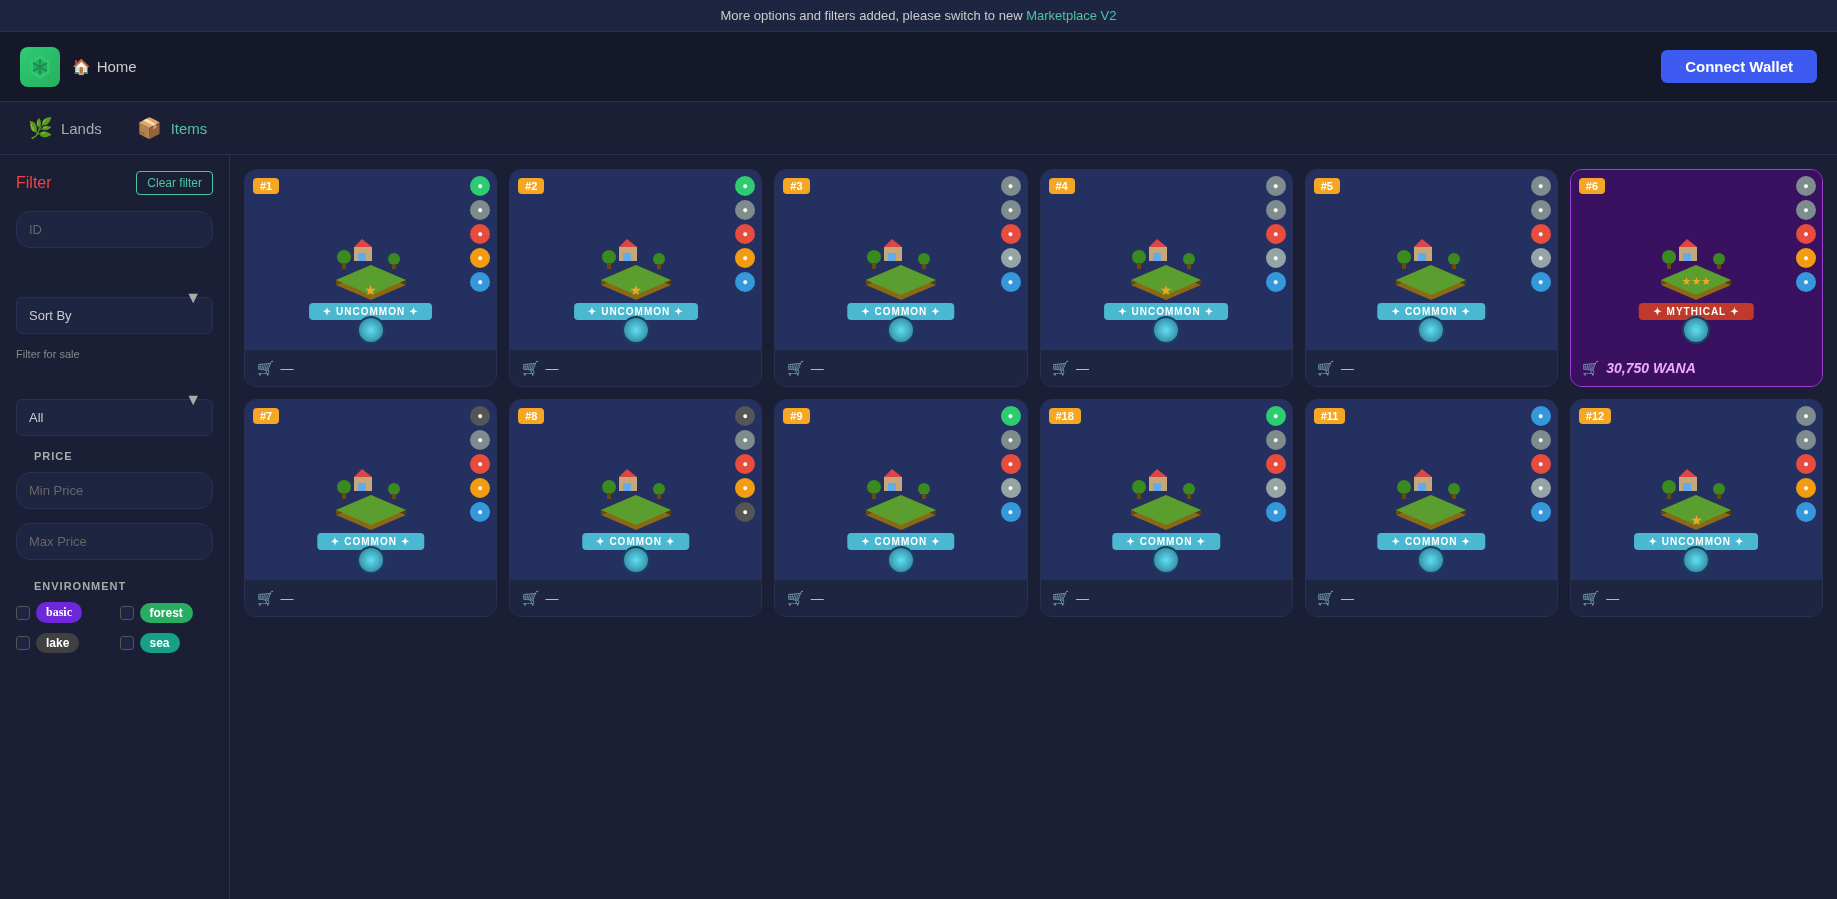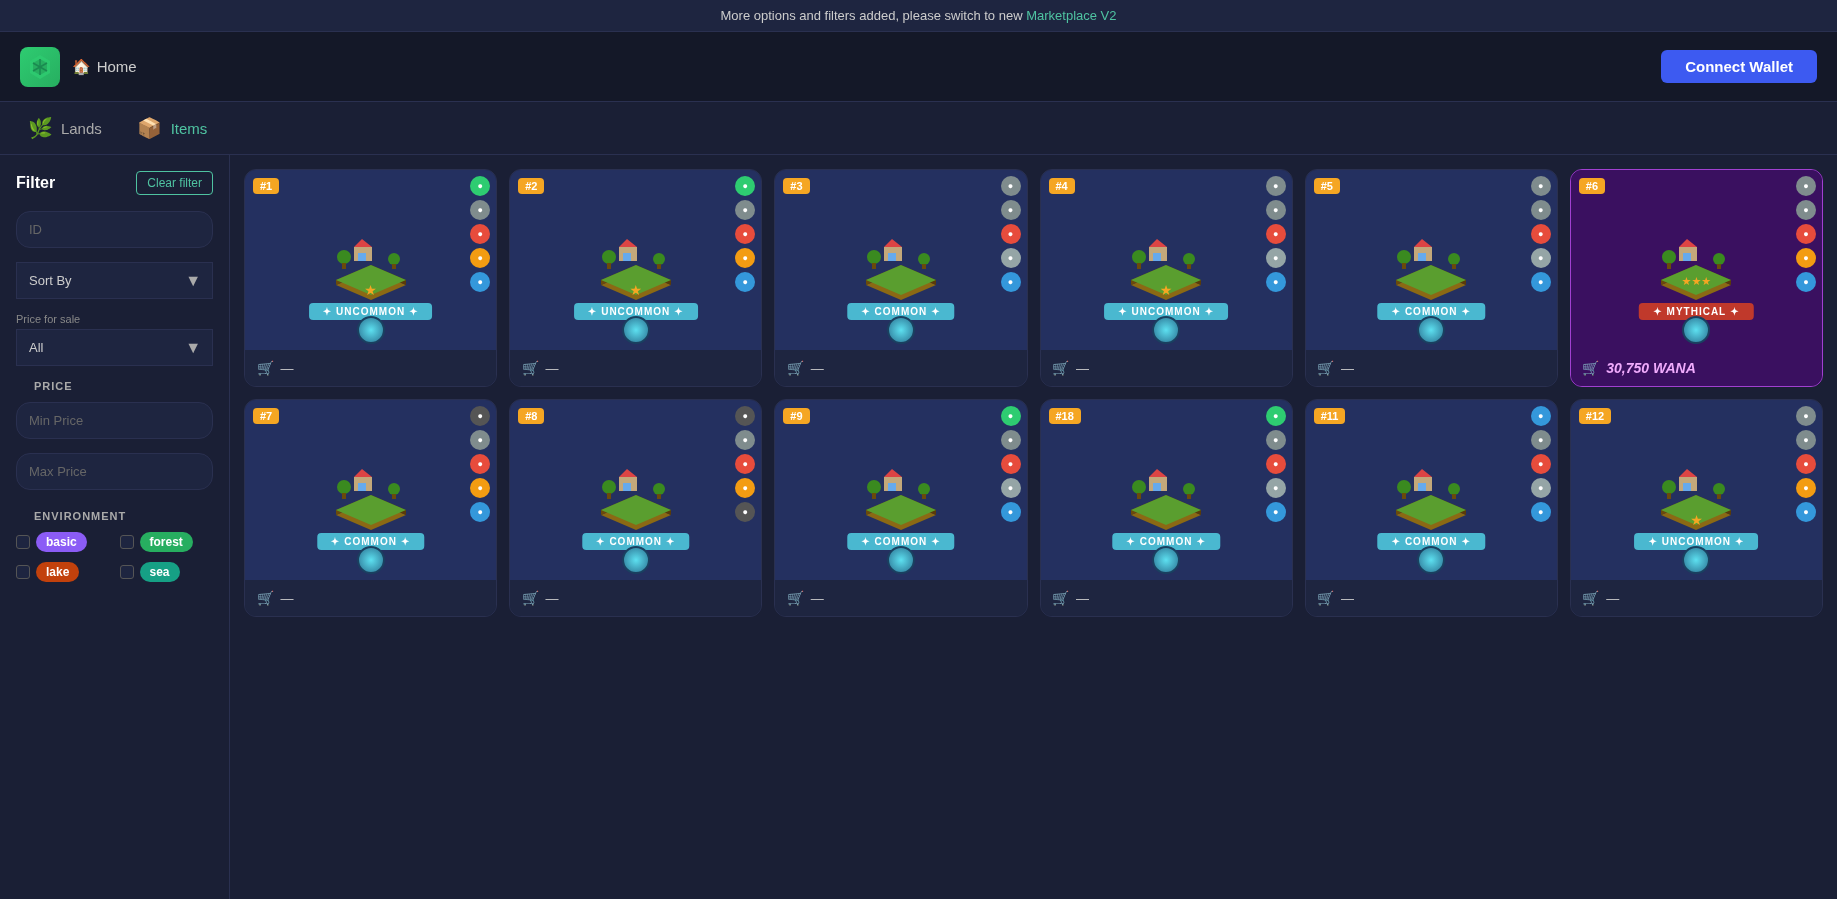--- a/index.html
+++ b/index.html
@@ -110,22 +110,22 @@
       overflow-y: auto;
     }
     .filter-header {
       display: flex;
       justify-content: space-between;
       align-items: center;
       margin-bottom: 16px;
     }
     .filter-title {
       font-size: 16px;
-      font-weight: 700;
-      color: #ffffff;
+      font-weight: 400;
+      color: #ef4444;
     }
     .clear-filter-btn {
       background: none;
       border: 1px solid #4fc3a1;
       color: #4fc3a1;
       border-radius: 4px;
       padding: 4px 10px;
       font-size: 12px;
       cursor: pointer;
     }
@@ -142,27 +142,28 @@
     }
     .filter-input::placeholder { color: #666; }
     .filter-select-wrapper {
       position: relative;
       margin-bottom: 14px;
     }
     .filter-select {
       width: 100%;
       background: #1e2540;
       border: 1px solid #2a3050;
-      border-radius: 0;
+      border-radius: 6px;
       padding: 10px 12px;
       color: #ccc;
       font-size: 13px;
       appearance: none;
       cursor: pointer;
       outline: none;
+      margin-top: 35px;
     }
     .select-arrow {
       position: absolute;
       right: 12px;
       top: 50%;
       transform: translateY(-50%);
       color: #aaa;
       pointer-events: none;
     }
     .filter-label {
@@ -418,49 +419,49 @@
 
     <div class="filter-select-wrapper">
       <select class="filter-select">
         <option>Sort By</option>
         <option>Price: Low to High</option>
         <option>Price: High to Low</option>
       </select>
       <span class="select-arrow">▼</span>
     </div>
 
-    <div class="filter-label">Price for sale</div>
+    <div class="filter-label">Filter for sale</div>
     <div class="filter-select-wrapper">
       <select class="filter-select">
         <option>All</option>
         <option>For Sale</option>
         <option>Not For Sale</option>
       </select>
       <span class="select-arrow">▼</span>
     </div>
 
     <div class="section-title">PRICE</div>
 
     <input class="filter-input" type="text" placeholder="Min Price" style="">
     <input class="filter-input" type="text" placeholder="Max Price" style="">
 
     <div class="section-title">ENVIRONMENT</div>
 
     <div class="env-grid">
       <label class="env-item">
         <div class="env-checkbox"></div>
-        <span class="env-badge" style="background:#8b5cf6;color:#fff;">basic</span>
+        <span class="env-badge" style="background:#6d28d9;color:#fff;font-family:Liberation Serif, serif;">basic</span>
       </label>
       <label class="env-item">
         <div class="env-checkbox"></div>
         <span class="env-badge" style="background:#27ae60;color:#fff;">forest</span>
       </label>
       <label class="env-item">
         <div class="env-checkbox"></div>
-        <span class="env-badge" style="background:#c2410c;color:#fff;">lake</span>
+        <span class="env-badge" style="background:#404040;color:#fff;">lake</span>
       </label>
       <label class="env-item">
         <div class="env-checkbox"></div>
         <span class="env-badge" style="background:#16a085;color:#fff;">sea</span>
       </label>
     </div>
 
   </div>
 
   <div class="cards-grid-wrapper">

